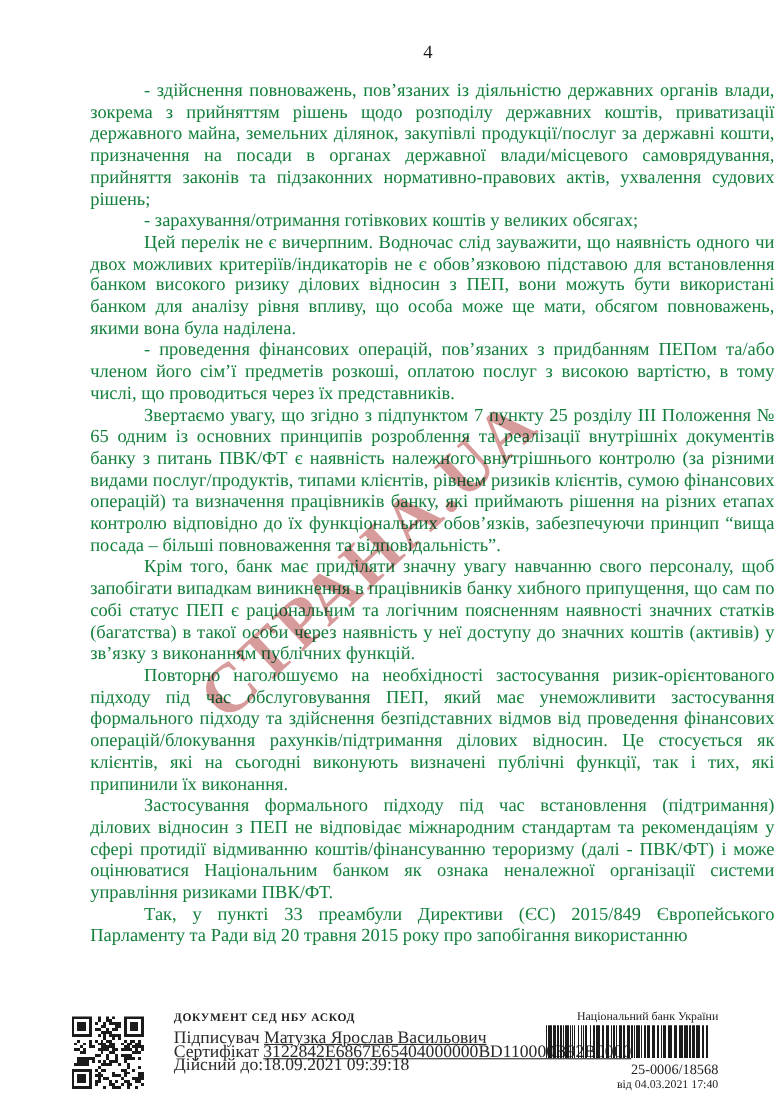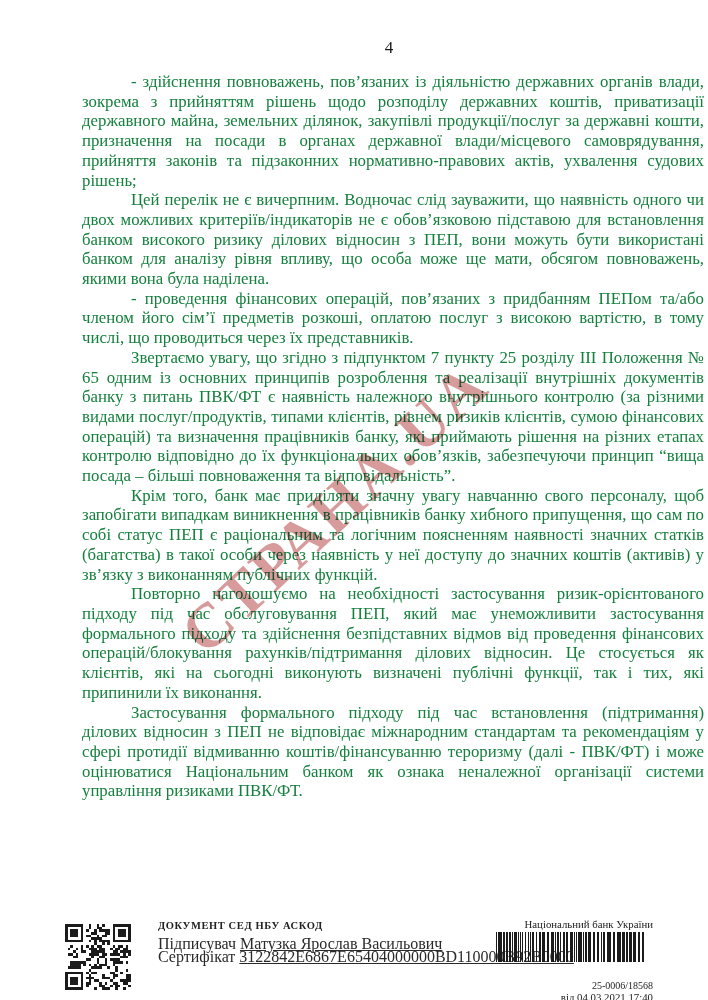--- a/index.html
+++ b/index.html
@@ -37,38 +37,40 @@
   }
   .footer{position:absolute;left:0;top:914px;width:701px;height:86px;font-family:"Liberation Serif","DejaVu Serif",serif;}
   .qr{position:absolute;left:64px;top:10px;width:68px;height:66px;}
   .esign{position:absolute;left:158px;top:6px;width:320px;color:#2a2a2a;}
   .esign-title{font-size:10.5px;font-weight:bold;letter-spacing:.6px;margin-bottom:7px;color:#222;}
   .esign-line{font-size:16px;line-height:12.6px;white-space:nowrap;}
   .esign-line .val{text-decoration:underline;}
   .stamp{position:absolute;left:487px;top:4px;width:166px;text-align:right;color:#222;}
   .stamp-org{font-size:10.8px;margin-bottom:2px;white-space:nowrap;}
   .stamp-barcode{width:148px;height:30px;display:block;margin:0 auto;}
-  .stamp-number{font-size:10px;margin-top:18px;}
+  .stamp-number{font-size:13px;margin-top:2px;}
   .stamp-date{font-size:10.8px;}
 </style>
 </head>
 <body>
 
 <div class="page">
 
   <div class="page-number">4</div>
 
   <div class="body-text">
     <p>- здійснення повноважень, пов’язаних із діяльністю державних органів влади, зокрема з прийняттям рішень щодо розподілу державних коштів, приватизації державного майна, земельних ділянок, закупівлі продукції/послуг за державні кошти, призначення на посади в органах державної влади/місцевого самоврядування, прийняття законів та підзаконних нормативно-правових актів, ухвалення судових рішень;</p>
+    <p>- зарахування/отримання готівкових коштів у великих обсягах;</p>
     <p>Цей перелік не є вичерпним. Водночас слід зауважити, що наявність одного чи двох можливих критеріїв/індикаторів не є обов’язковою підставою для встановлення банком високого ризику ділових відносин з ПЕП, вони можуть бути використані банком для аналізу рівня впливу, що особа може ще мати, обсягом повноважень, якими вона була наділена.</p>
     <p>- проведення фінансових операцій, пов’язаних з придбанням ПЕПом та/або членом його сім’ї предметів розкоші, оплатою послуг з високою вартістю, в тому числі, що проводиться через їх представників.</p>
     <p>Звертаємо увагу, що згідно з підпунктом 7 пункту 25 розділу ІІІ Положення № 65 одним із основних принципів розроблення та реалізації внутрішніх документів банку з питань ПВК/ФТ є наявність належного внутрішнього контролю (за різними видами послуг/продуктів, типами клієнтів, рівнем ризиків клієнтів, сумою фінансових операцій) та визначення працівників банку, які приймають рішення на різних етапах контролю відповідно до їх функціональних обов’язків, забезпечуючи принцип “вища посада – більші повноваження та відповідальність”.</p>
     <p>Крім того, банк має приділяти значну увагу навчанню свого персоналу, щоб запобігати випадкам виникнення в працівників банку хибного припущення, що сам по собі статус ПЕП є раціональним та логічним поясненням наявності значних статків (багатства) в такої особи через наявність у неї доступу до значних коштів (активів) у зв’язку з виконанням публічних функцій.</p>
     <p>Повторно наголошуємо на необхідності застосування ризик-орієнтованого підходу під час обслуговування ПЕП, який має унеможливити застосування формального підходу та здійснення безпідставних відмов від проведення фінансових операцій/блокування рахунків/підтримання ділових відносин. Це стосується як клієнтів, які на сьогодні виконують визначені публічні функції, так і тих, які припинили їх виконання.</p>
     <p>Застосування формального підходу під час встановлення (підтримання) ділових відносин з ПЕП не відповідає міжнародним стандартам та рекомендаціям у сфері протидії відмиванню коштів/фінансуванню тероризму (далі - ПВК/ФТ) і може оцінюватися Національним банком як ознака неналежної організації системи управління ризиками ПВК/ФТ.</p>
+    <p>Так, у пункті 33 преамбули Директиви (ЄС) 2015/849 Європейського Парламенту та Ради від 20 травня 2015 року про запобігання використанню</p>
   </div>
 
   <div class="watermark">СТРАНА.UA</div>
 
   <div class="footer">
 
     <svg class="qr" id="qr-svg" viewBox="0 0 25 25" shape-rendering="crispEdges">
         <rect width="25" height="25" fill="#fff"></rect>
         <rect x="9" y="0" width="1" height="1" fill="#1b1b1b"></rect>
         <rect x="12" y="0" width="1" height="1" fill="#1b1b1b"></rect>
@@ -274,20 +276,23 @@
     <div class="esign">
       <div class="esign-title">ДОКУМЕНТ СЕД НБУ АСКОД</div>
       <div class="esign-line">
         <span>Підписувач</span>
         <span class="val">Матузка Ярослав Васильович</span>
       </div>
       <div class="esign-line">
         <span>Сертифікат</span>
         <span class="val">3122842E6867E65404000000BD110000B92B0000</span>
       </div>
+      <div class="esign-line">
+        <span>Дійсний до:</span><span>18.09.2021 09:39:18</span>
+      </div>
     </div>
 
     <div class="stamp">
       <div class="stamp-org">Національний банк України</div>
       <svg class="stamp-barcode" id="barcode-svg" viewBox="0 0 148 30" preserveAspectRatio="none" shape-rendering="crispEdges">
           <rect x="0" y="0" width="1" height="30" fill="#1b1b1b"></rect>
           <rect x="2" y="0" width="4" height="30" fill="#1b1b1b"></rect>
           <rect x="7" y="0" width="2" height="30" fill="#1b1b1b"></rect>
           <rect x="10" y="0" width="2" height="30" fill="#1b1b1b"></rect>
           <rect x="13" y="0" width="2" height="30" fill="#1b1b1b"></rect>

